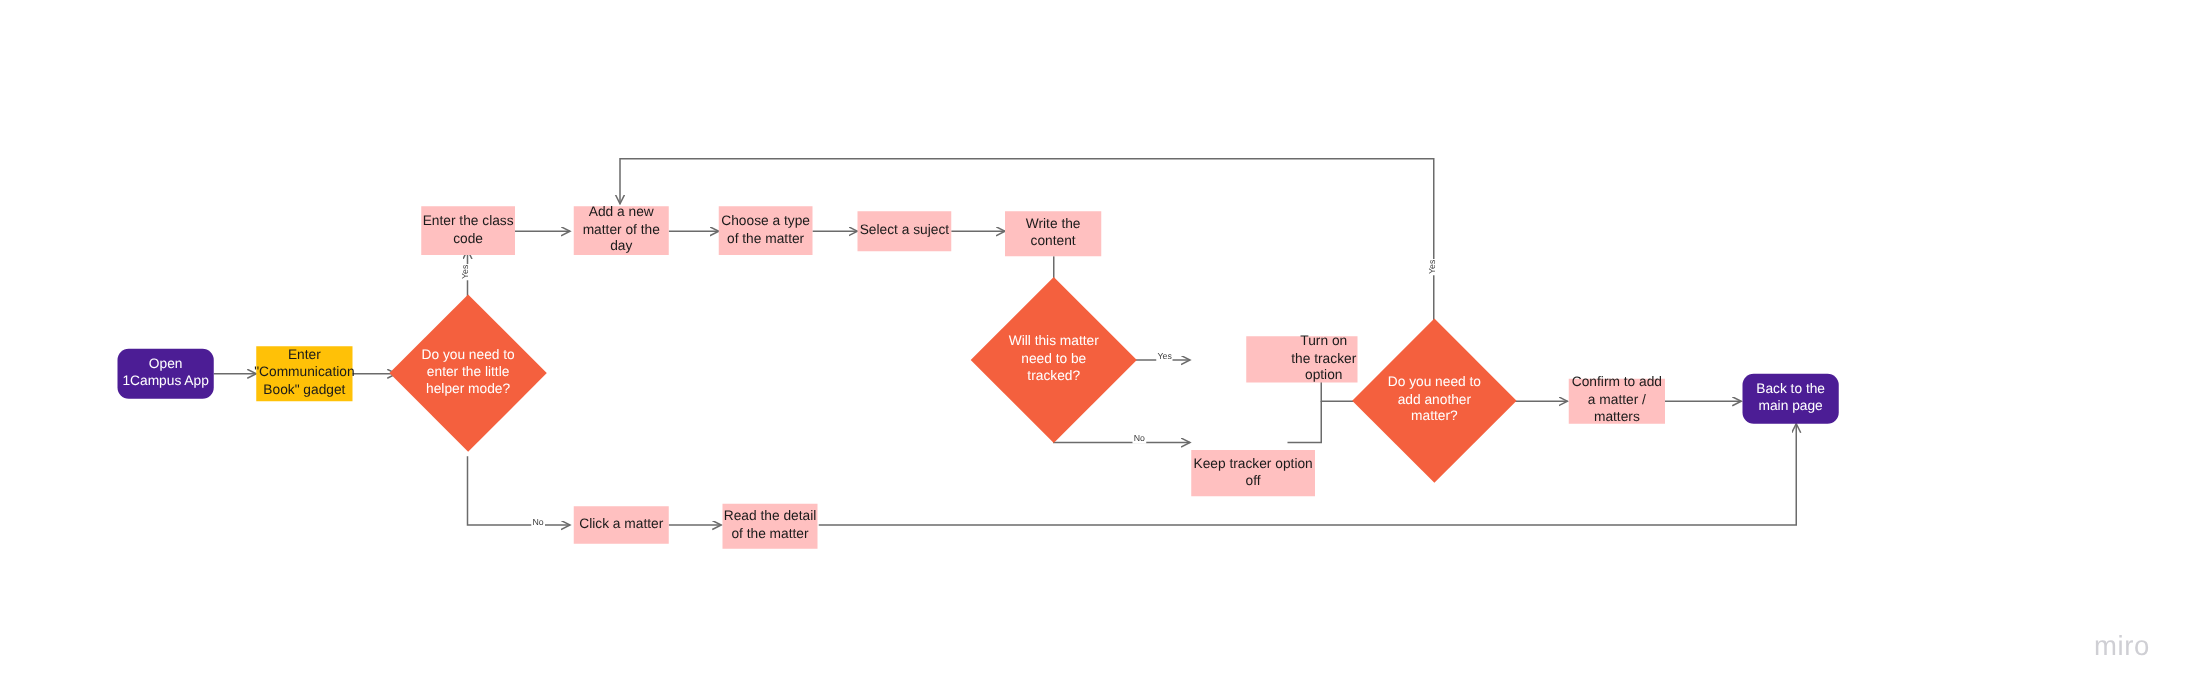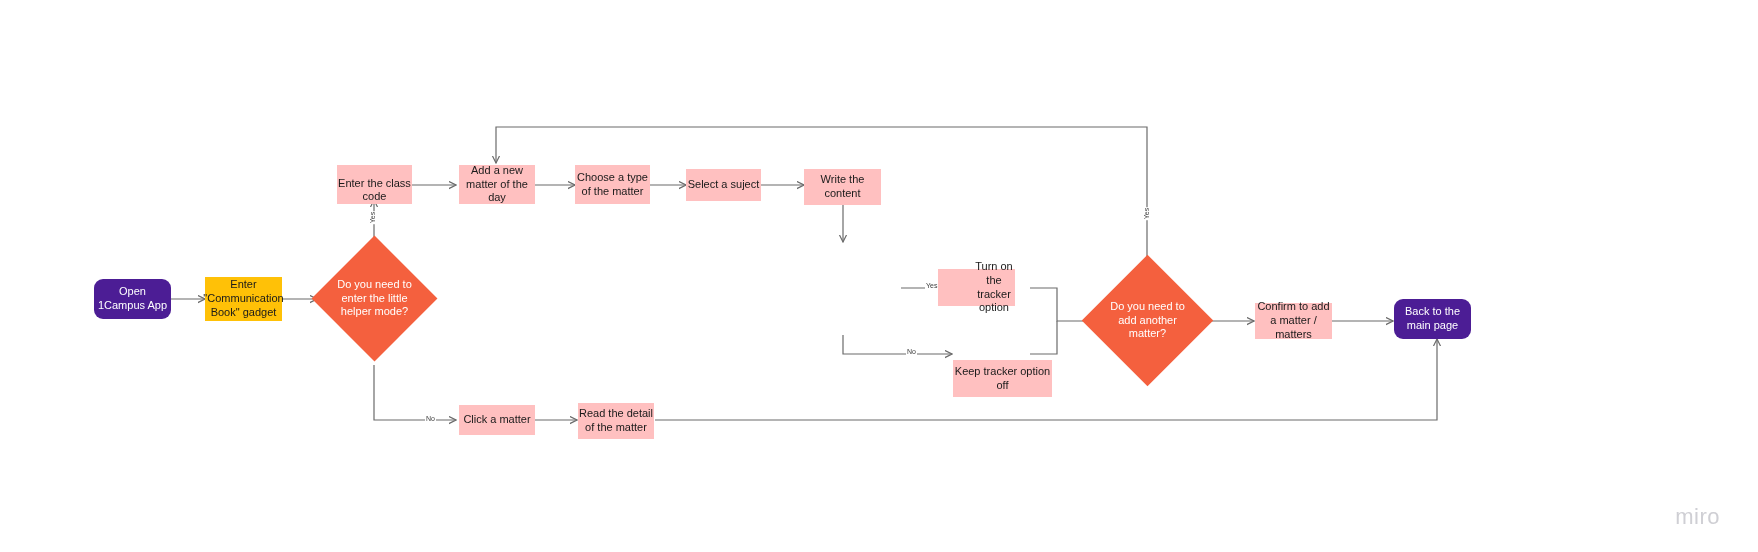--- a/index.html
+++ b/index.html
@@ -160,42 +160,46 @@
 
   <div class="node node-accent" style="left:205px; top:277px; width:77px; height:44px;">
     <span>Enter "Communication Book" gadget</span>
   </div>
 
   <div class="node node-decision" style="left:330px; top:254px; width:89px; height:89px;">
     <div class="diamond-shape"></div>
     <span class="diamond-label">Do you need to enter the little helper mode?</span>
   </div>
 
-  <div class="node node-process" style="left:337px; top:165px; width:75px; height:39px;align-items:flex-end;">
+  <div class="node node-process" style="left:337px; top:165px; width:75px; height:39px;">
     <span>Enter the class code</span>
   </div>
 
   <div class="node node-process" style="left:459px; top:165px; width:76px; height:39px;">
     <span>Add a new matter of the day</span>
   </div>
 
   <div class="node node-process" style="left:575px; top:165px; width:75px; height:39px;">
     <span>Choose a type of the matter</span>
   </div>
 
   <div class="node node-process" style="left:686px; top:169px; width:75px; height:32px;">
     <span>Select a suject</span>
   </div>
 
   <div class="node node-process" style="left:804px; top:169px; width:77px; height:36px;">
     <span>Write the content</span>
   </div>
 
-
-  <div class="node node-process" style="left:938px; top:269px; width:77px; height:37px;padding-left:35px;">
+  <div class="node node-decision" style="left:796px; top:241px; width:94px; height:94px;">
+    <div class="diamond-shape"></div>
+    <span class="diamond-label">Will this matter need to be tracked?</span>
+  </div>
+
+  <div class="node node-process" style="left:997px; top:269px; width:89px; height:37px;padding-left:35px;">
     <span>Turn on the tracker option</span>
   </div>
 
   <div class="node node-process" style="left:953px; top:336px; width:99px; height:37px;margin-top:24px;">
     <span>Keep tracker option off</span>
   </div>
 
   <div class="node node-decision" style="left:1101px; top:274px; width:93px; height:93px;">
     <div class="diamond-shape"></div>
     <span class="diamond-label">Do you need to add another matter?</span>

